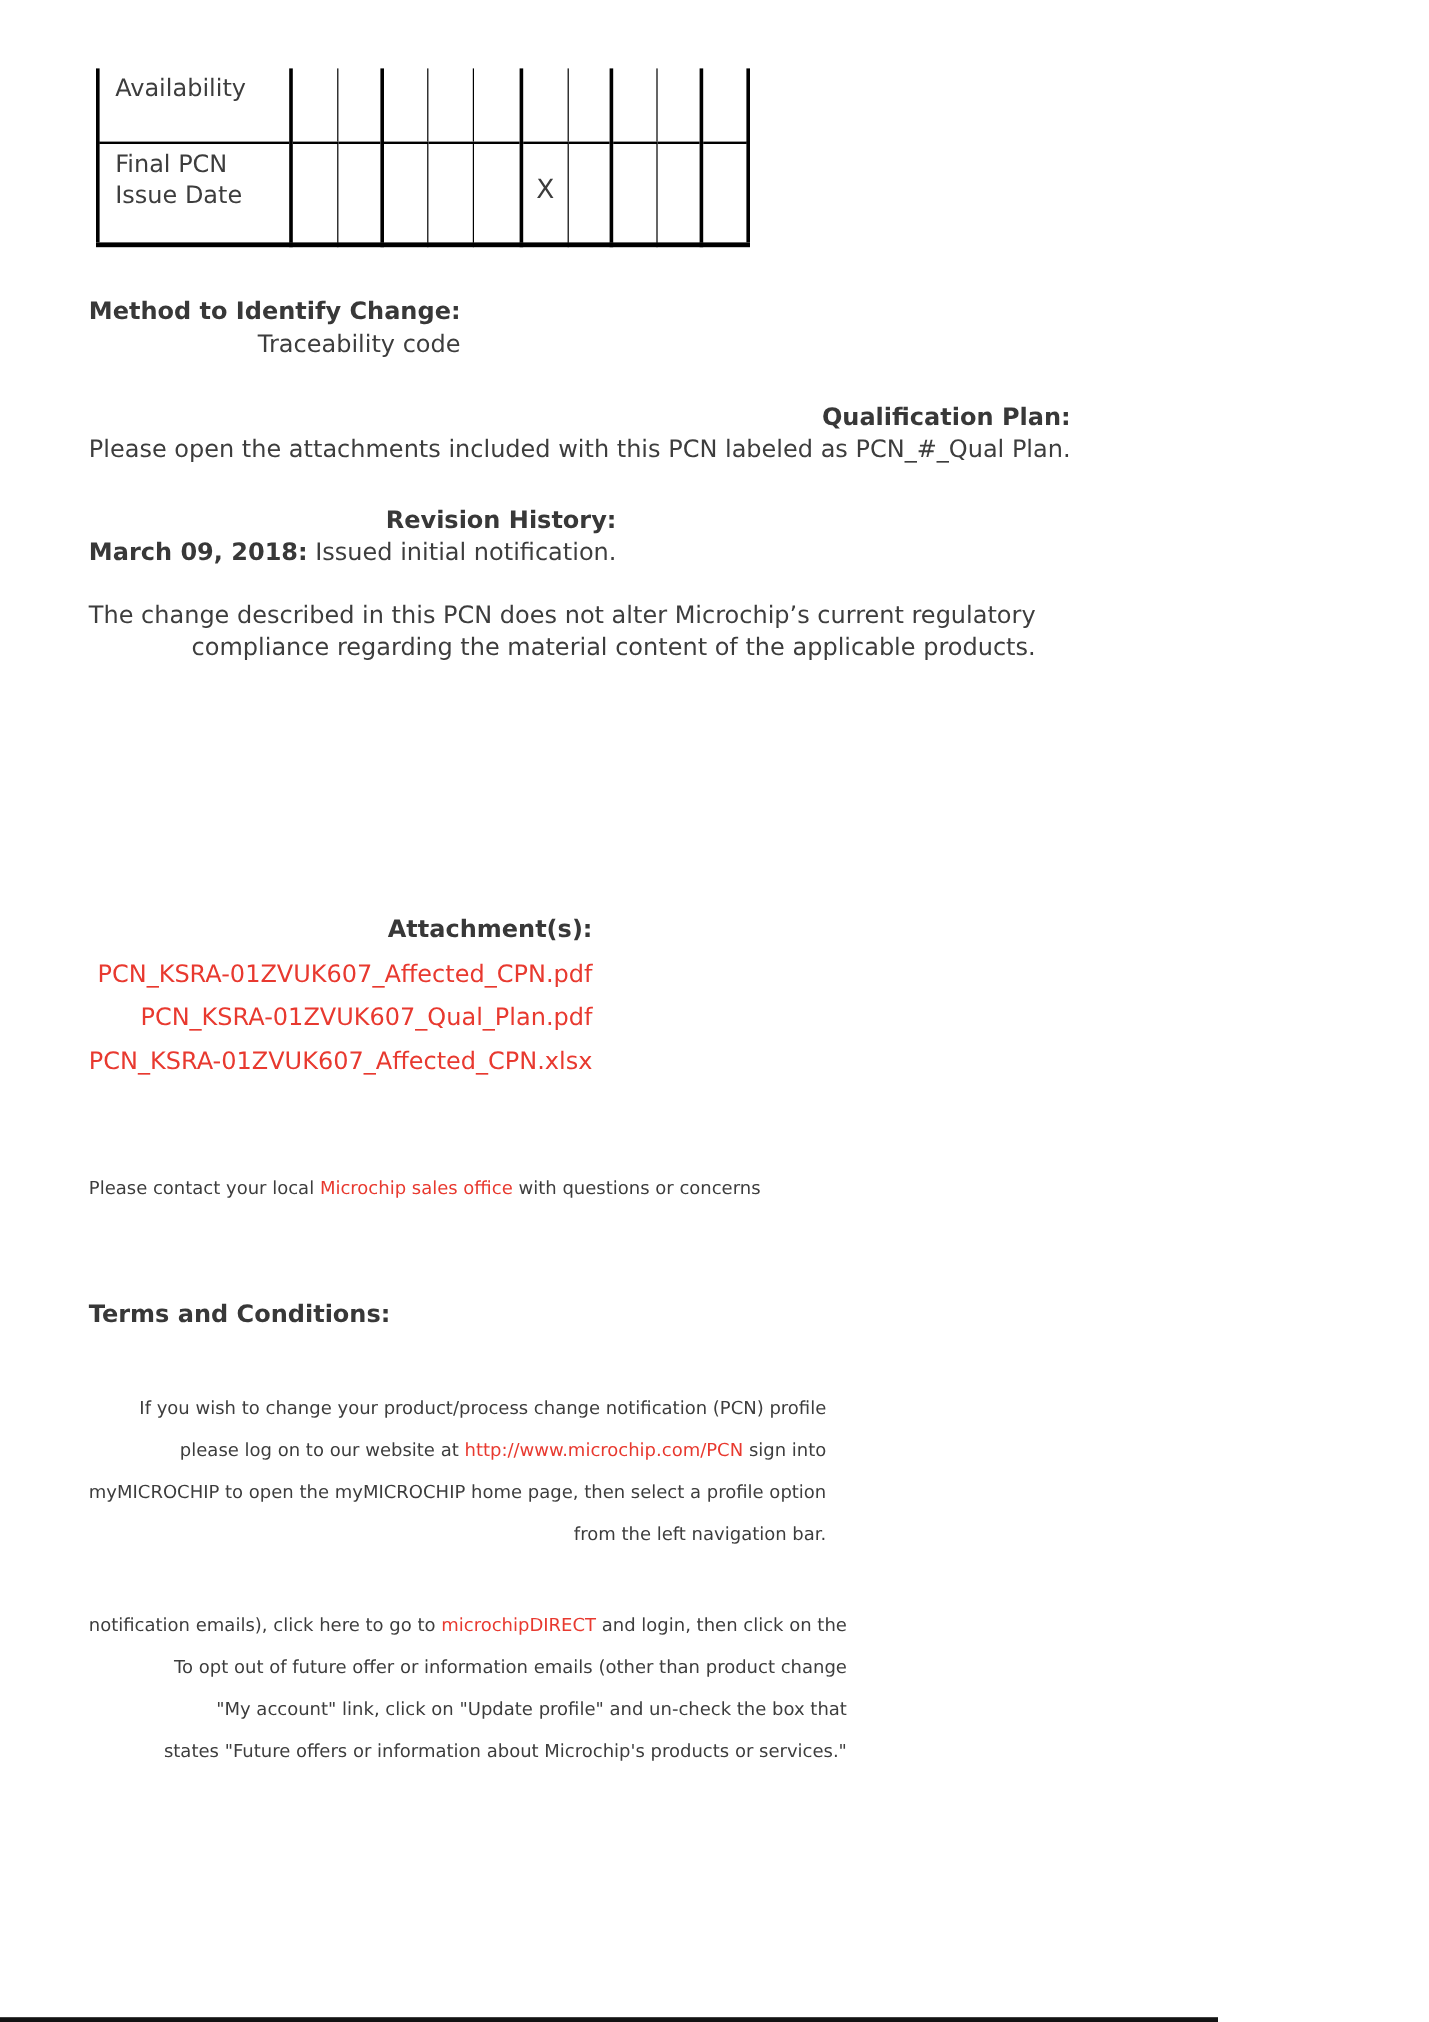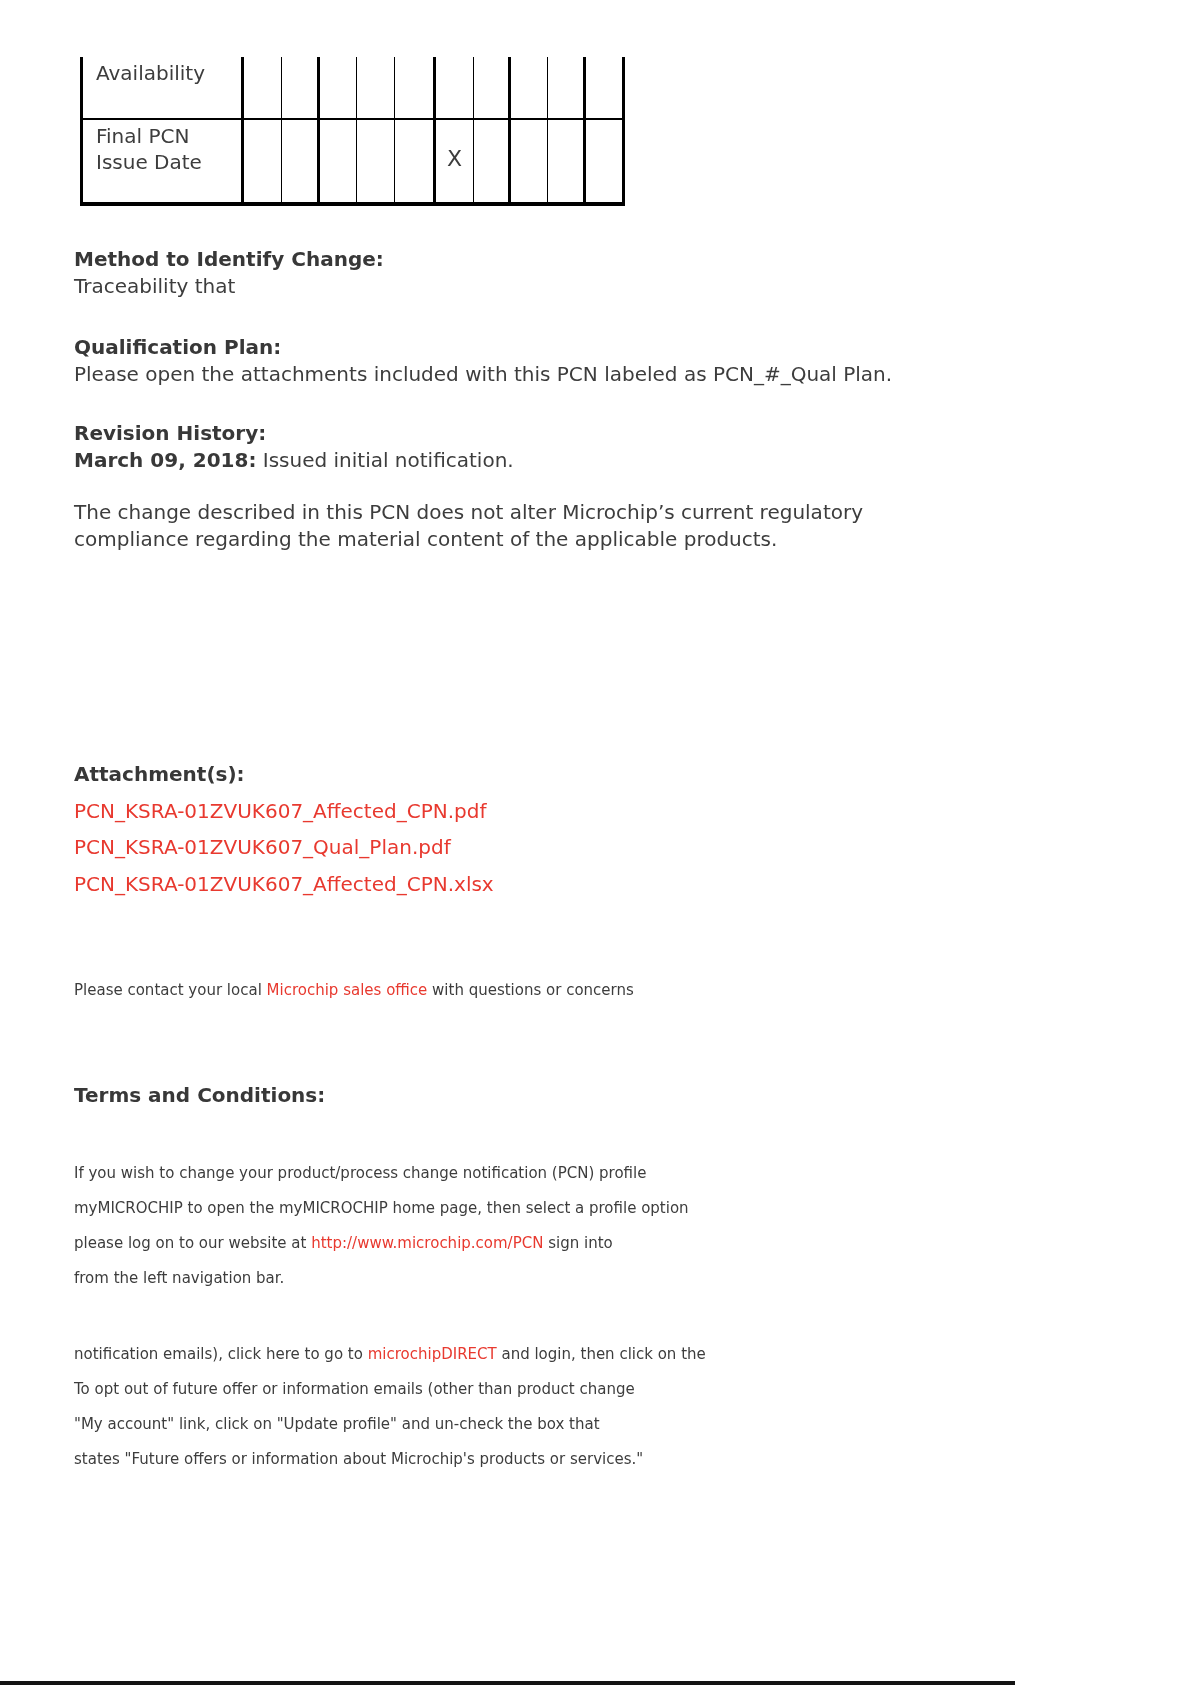--- a/index.html
+++ b/index.html
@@ -37,21 +37,21 @@
     line-height:26px;
     color:var(--text);
   }
   .pcn-table tr.r1 td{height:62px;border-bottom:2px solid var(--table-border);}
   .pcn-table tr.r2 td{height:85px;}
   .pcn-table td.lbl{padding:3px 6px 0 13px;}
   .pcn-table td.bl1{border-left:1px solid var(--table-border);}
   .pcn-table td.bl3{border-left:3px solid var(--table-border);}
   .pcn-table td.xcell{vertical-align:middle;text-align:center;font-size:22px;padding-bottom:4px;}
   
-  .blk{position:absolute;left:74px;white-space:nowrap;}
+  .blk{position:absolute;left:74px;white-space:nowrap;text-align:right;}
   .fs20{font-size:20px;line-height:27px;}
   .fs21{font-size:15px;}
   .bold{font-weight:700;color:#383838;}
   .red-link{color:var(--link-red);cursor:pointer;}
   .attachments{line-height:36.5px;}
   .attachments a{display:block;text-decoration:none;}
   .contact .line{line-height:38px;}
   .para .line{line-height:35px;}
   
   .footer-bar{
@@ -112,21 +112,21 @@
         <td class="bl1"></td>
         <td class="bl3"></td>
         <td class="bl1"></td>
         <td class="bl3"></td>
       </tr>
     </tbody>
   </table>
 
   <div class="blk fs20" style="top:246px">
     <div class="bold">Method to Identify Change:</div>
-    <div>Traceability that</div>
+    <div>Traceability code</div>
   </div>
 
   <div class="blk fs20" style="top:334px">
     <div class="bold">Qualification Plan:</div>
     <div>Please open the attachments included with this PCN labeled as PCN_#_Qual Plan.</div>
   </div>
 
   <div class="blk fs20" style="top:420px">
     <div class="bold">Revision History:</div>
     <div><span class="bold">March 09, 2018:</span><span> Issued initial notification.</span></div>
@@ -147,22 +147,22 @@
   <div class="blk fs21 contact" style="top:971px">
       <div class="line"><span>Please contact your local </span><span class="red-link">Microchip sales office</span><span> with questions or concerns</span></div>
     </div>
 
   <div class="blk fs20" style="top:1082px">
     <div class="bold">Terms and Conditions:</div>
   </div>
 
   <div class="blk fs21 para" style="top:1156px">
       <div class="line"><span>If you wish to change your product/process change notification (PCN) profile</span></div>
+      <div class="line"><span>please log on to our website at </span><span class="red-link">http://www.microchip.com/PCN</span><span> sign into</span></div>
       <div class="line"><span>myMICROCHIP to open the myMICROCHIP home page, then select a profile option</span></div>
-      <div class="line"><span>please log on to our website at </span><span class="red-link">http://www.microchip.com/PCN</span><span> sign into</span></div>
       <div class="line"><span>from the left navigation bar.</span></div>
     </div>
 
   <div class="blk fs21 para" style="top:1337px">
       <div class="line"><span>notification emails), click here to go to </span><span class="red-link">microchipDIRECT</span><span> and login, then click on the</span></div>
       <div class="line"><span>To opt out of future offer or information emails (other than product change</span></div>
       <div class="line"><span>"My account" link, click on "Update profile" and un-check the box that</span></div>
       <div class="line"><span>states "Future offers or information about Microchip's products or services."</span></div>
     </div>
 

